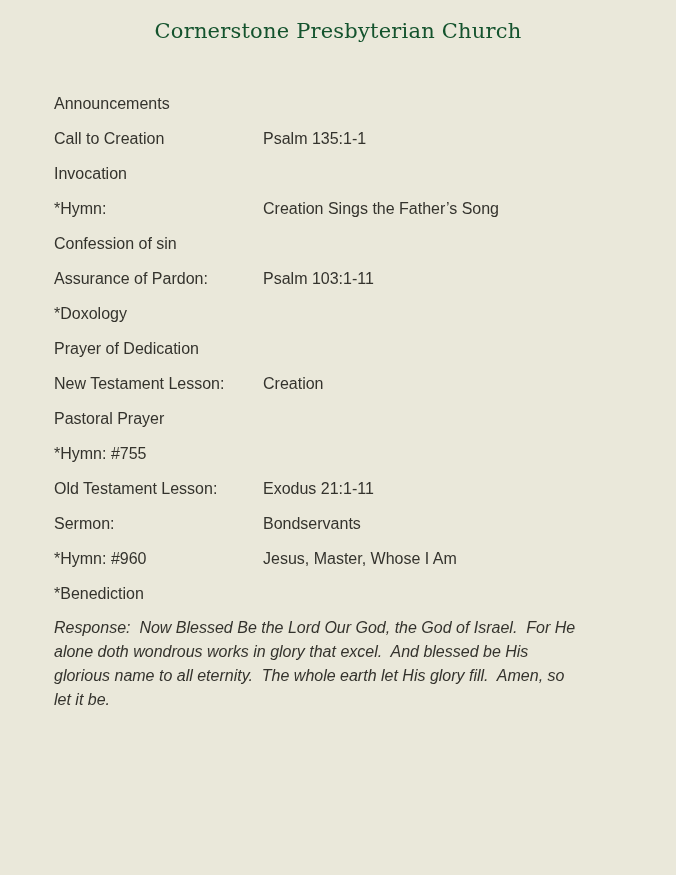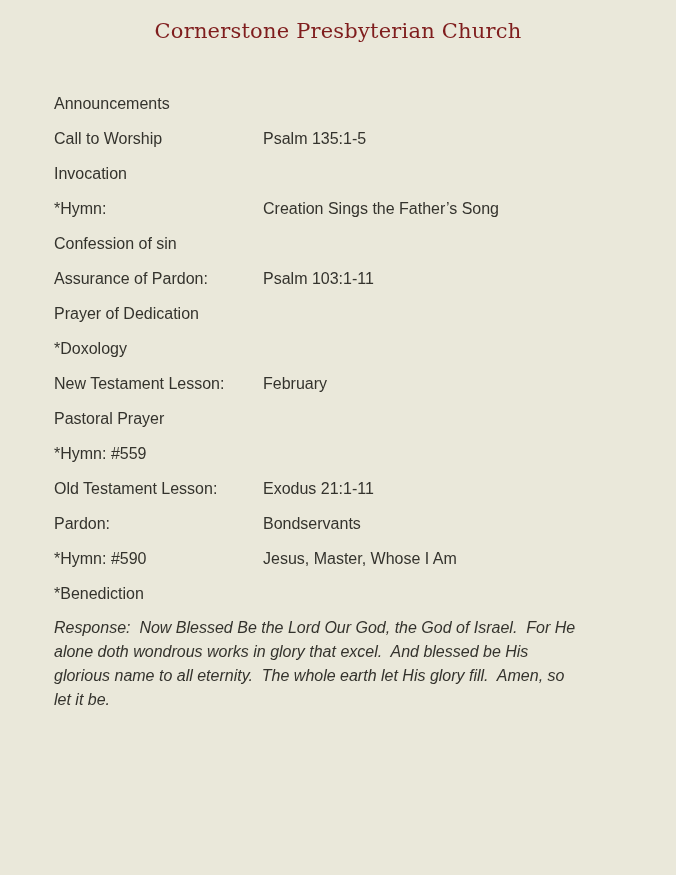--- a/index.html
+++ b/index.html
@@ -11,21 +11,21 @@
     color: #34332d;
     overflow: hidden;
   }
   .title {
     margin: 0;
     padding-top: 19px;
     text-align: center;
     font-family: "DejaVu Serif", "Liberation Serif", serif;
     font-weight: 400;
     font-size: 21px;
-    color: #7f1d1d;
+    color: #14532d;
     letter-spacing: 0.2px;
   }
   .content {
     margin: 43px 30px 0 54px;
   }
   .row {
     display: flex;
     height: 35px;
     line-height: 35px;
     font-size: 16px;
@@ -54,68 +54,68 @@
   <h1 class="title">Cornerstone Presbyterian Church</h1>
 
   <div class="content">
 
 
     <div class="row">
       <span class="label">Announcements</span>
       <span class="detail"></span>
     </div>
     <div class="row">
-      <span class="label">Call to Worship</span>
-      <span class="detail">Psalm 135:1-5</span>
+      <span class="label">Call to Creation</span>
+      <span class="detail">Psalm 135:1-1</span>
     </div>
     <div class="row">
       <span class="label">Invocation</span>
       <span class="detail"></span>
     </div>
     <div class="row">
       <span class="label">*Hymn:</span>
       <span class="detail">Creation Sings the Father’s Song</span>
     </div>
     <div class="row">
       <span class="label">Confession of sin</span>
       <span class="detail"></span>
     </div>
     <div class="row">
       <span class="label">Assurance of Pardon:</span>
       <span class="detail">Psalm 103:1-11</span>
     </div>
     <div class="row">
+      <span class="label">*Doxology</span>
+      <span class="detail"></span>
+    </div>
+    <div class="row">
       <span class="label">Prayer of Dedication</span>
       <span class="detail"></span>
     </div>
     <div class="row">
-      <span class="label">*Doxology</span>
-      <span class="detail"></span>
-    </div>
-    <div class="row">
       <span class="label">New Testament Lesson:</span>
-      <span class="detail">February</span>
+      <span class="detail">Creation</span>
     </div>
     <div class="row">
       <span class="label">Pastoral Prayer</span>
       <span class="detail"></span>
     </div>
     <div class="row">
-      <span class="label">*Hymn: #559</span>
+      <span class="label">*Hymn: #755</span>
     </div>
     <div class="row">
       <span class="label">Old Testament Lesson:</span>
       <span class="detail">Exodus 21:1-11</span>
     </div>
     <div class="row">
-      <span class="label">Pardon:</span>
+      <span class="label">Sermon:</span>
       <span class="detail">Bondservants</span>
     </div>
     <div class="row">
-      <span class="label">*Hymn: #590</span>
+      <span class="label">*Hymn: #960</span>
       <span class="detail">Jesus, Master, Whose I Am</span>
     </div>
     <div class="row">
       <span class="label">*Benediction</span>
       <span class="detail"></span>
     </div>
 
     <p class="response">Response:  Now Blessed Be the Lord Our God, the God of Israel.  For He
 alone doth wondrous works in glory that excel.  And blessed be His
 glorious name to all eternity.  The whole earth let His glory fill.  Amen, so

